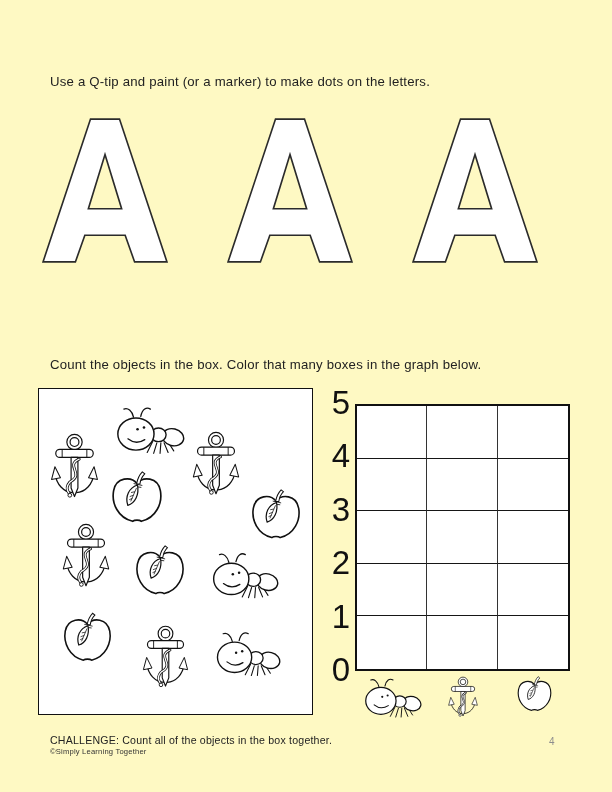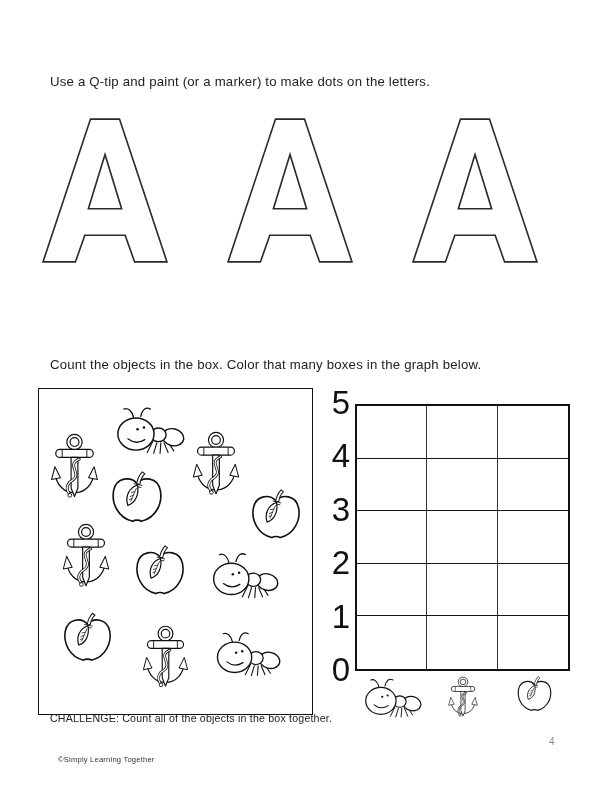--- a/index.html
+++ b/index.html
@@ -1,17 +1,17 @@
 <!DOCTYPE html>
 <html><head>
 <meta charset="utf-8">
 <style>
   html,body{margin:0;padding:0;background:#e8e8e8;}
   .page{
-    position:relative;width:612px;height:792px;margin:0 auto;background:#ffffff;
+    position:relative;width:612px;height:792px;margin:0 auto;background:#fef9c3;
     font-family:"Liberation Sans",sans-serif;color:#1c1c1c;overflow:hidden;
   }
   .instr{position:absolute;left:50px;margin:0;font-size:13.2px;letter-spacing:.2px;color:#222;white-space:nowrap;}
   #instr-dots{top:74px;}
   #instr-count-letters{top:283px;}
   #instr-count-objects{top:357px;text-align:right;}
   .letters-row{position:absolute;left:42px;top:118px;width:496px;height:145px;display:flex;justify-content:space-between;}
   .letter{width:126px;height:145px;}
   .letter svg,.obj svg,.col-icon-wrap svg{width:100%;height:100%;display:block;}
   .objects-box{position:absolute;left:38px;top:388px;width:275px;height:327px;border:1.7px solid #111;box-sizing:border-box;background:#fff;}
@@ -21,22 +21,22 @@
     border:2.2px solid #111;box-sizing:border-box;
     display:grid;grid-template-columns:repeat(3,1fr);grid-template-rows:repeat(5,1fr);
   }
   .cell{border-right:1.5px solid #333;border-bottom:1.9px solid #161616;box-sizing:border-box;background:#fff;}
   .cell.lc{border-right:none;}
   .cell.lr{border-bottom:none;}
   .yaxis{position:absolute;left:322px;top:404px;width:28px;height:267px;}
   .ylab{position:absolute;right:0;transform:translateY(-54%);font-size:33px;line-height:1;color:#111;}
   .col-icons{position:absolute;left:355px;top:671px;width:215px;height:56px;display:flex;}
   .col-icon{flex:1;display:flex;justify-content:center;align-items:flex-start;padding-top:4px;box-sizing:border-box;}
-  #challenge-line{position:absolute;left:50px;top:712px;margin:0;font-size:10.6px;letter-spacing:.2px;color:#222;white-space:nowrap;}
-  #copyright-line{position:absolute;left:50px;top:747px;margin:8px;font-size:7.6px;letter-spacing:.2px;color:#333;}
+  #challenge-line{position:absolute;left:50px;top:734px;margin:0;font-size:10.6px;letter-spacing:.2px;color:#222;white-space:nowrap;}
+  #copyright-line{position:absolute;left:50px;top:747px;margin:0;font-size:7.6px;letter-spacing:.2px;color:#333;}
   #page-number{position:absolute;left:549px;top:736px;margin:0;font-size:10px;color:#8d8d8d;}
 </style>
 </head>
 <body>
 
 <div class="page">
   <p class="instr" id="instr-dots">Use a Q-tip and paint (or a marker) to make dots on the letters.</p>
 
   <div class="letters-row">
       <div class="letter">

